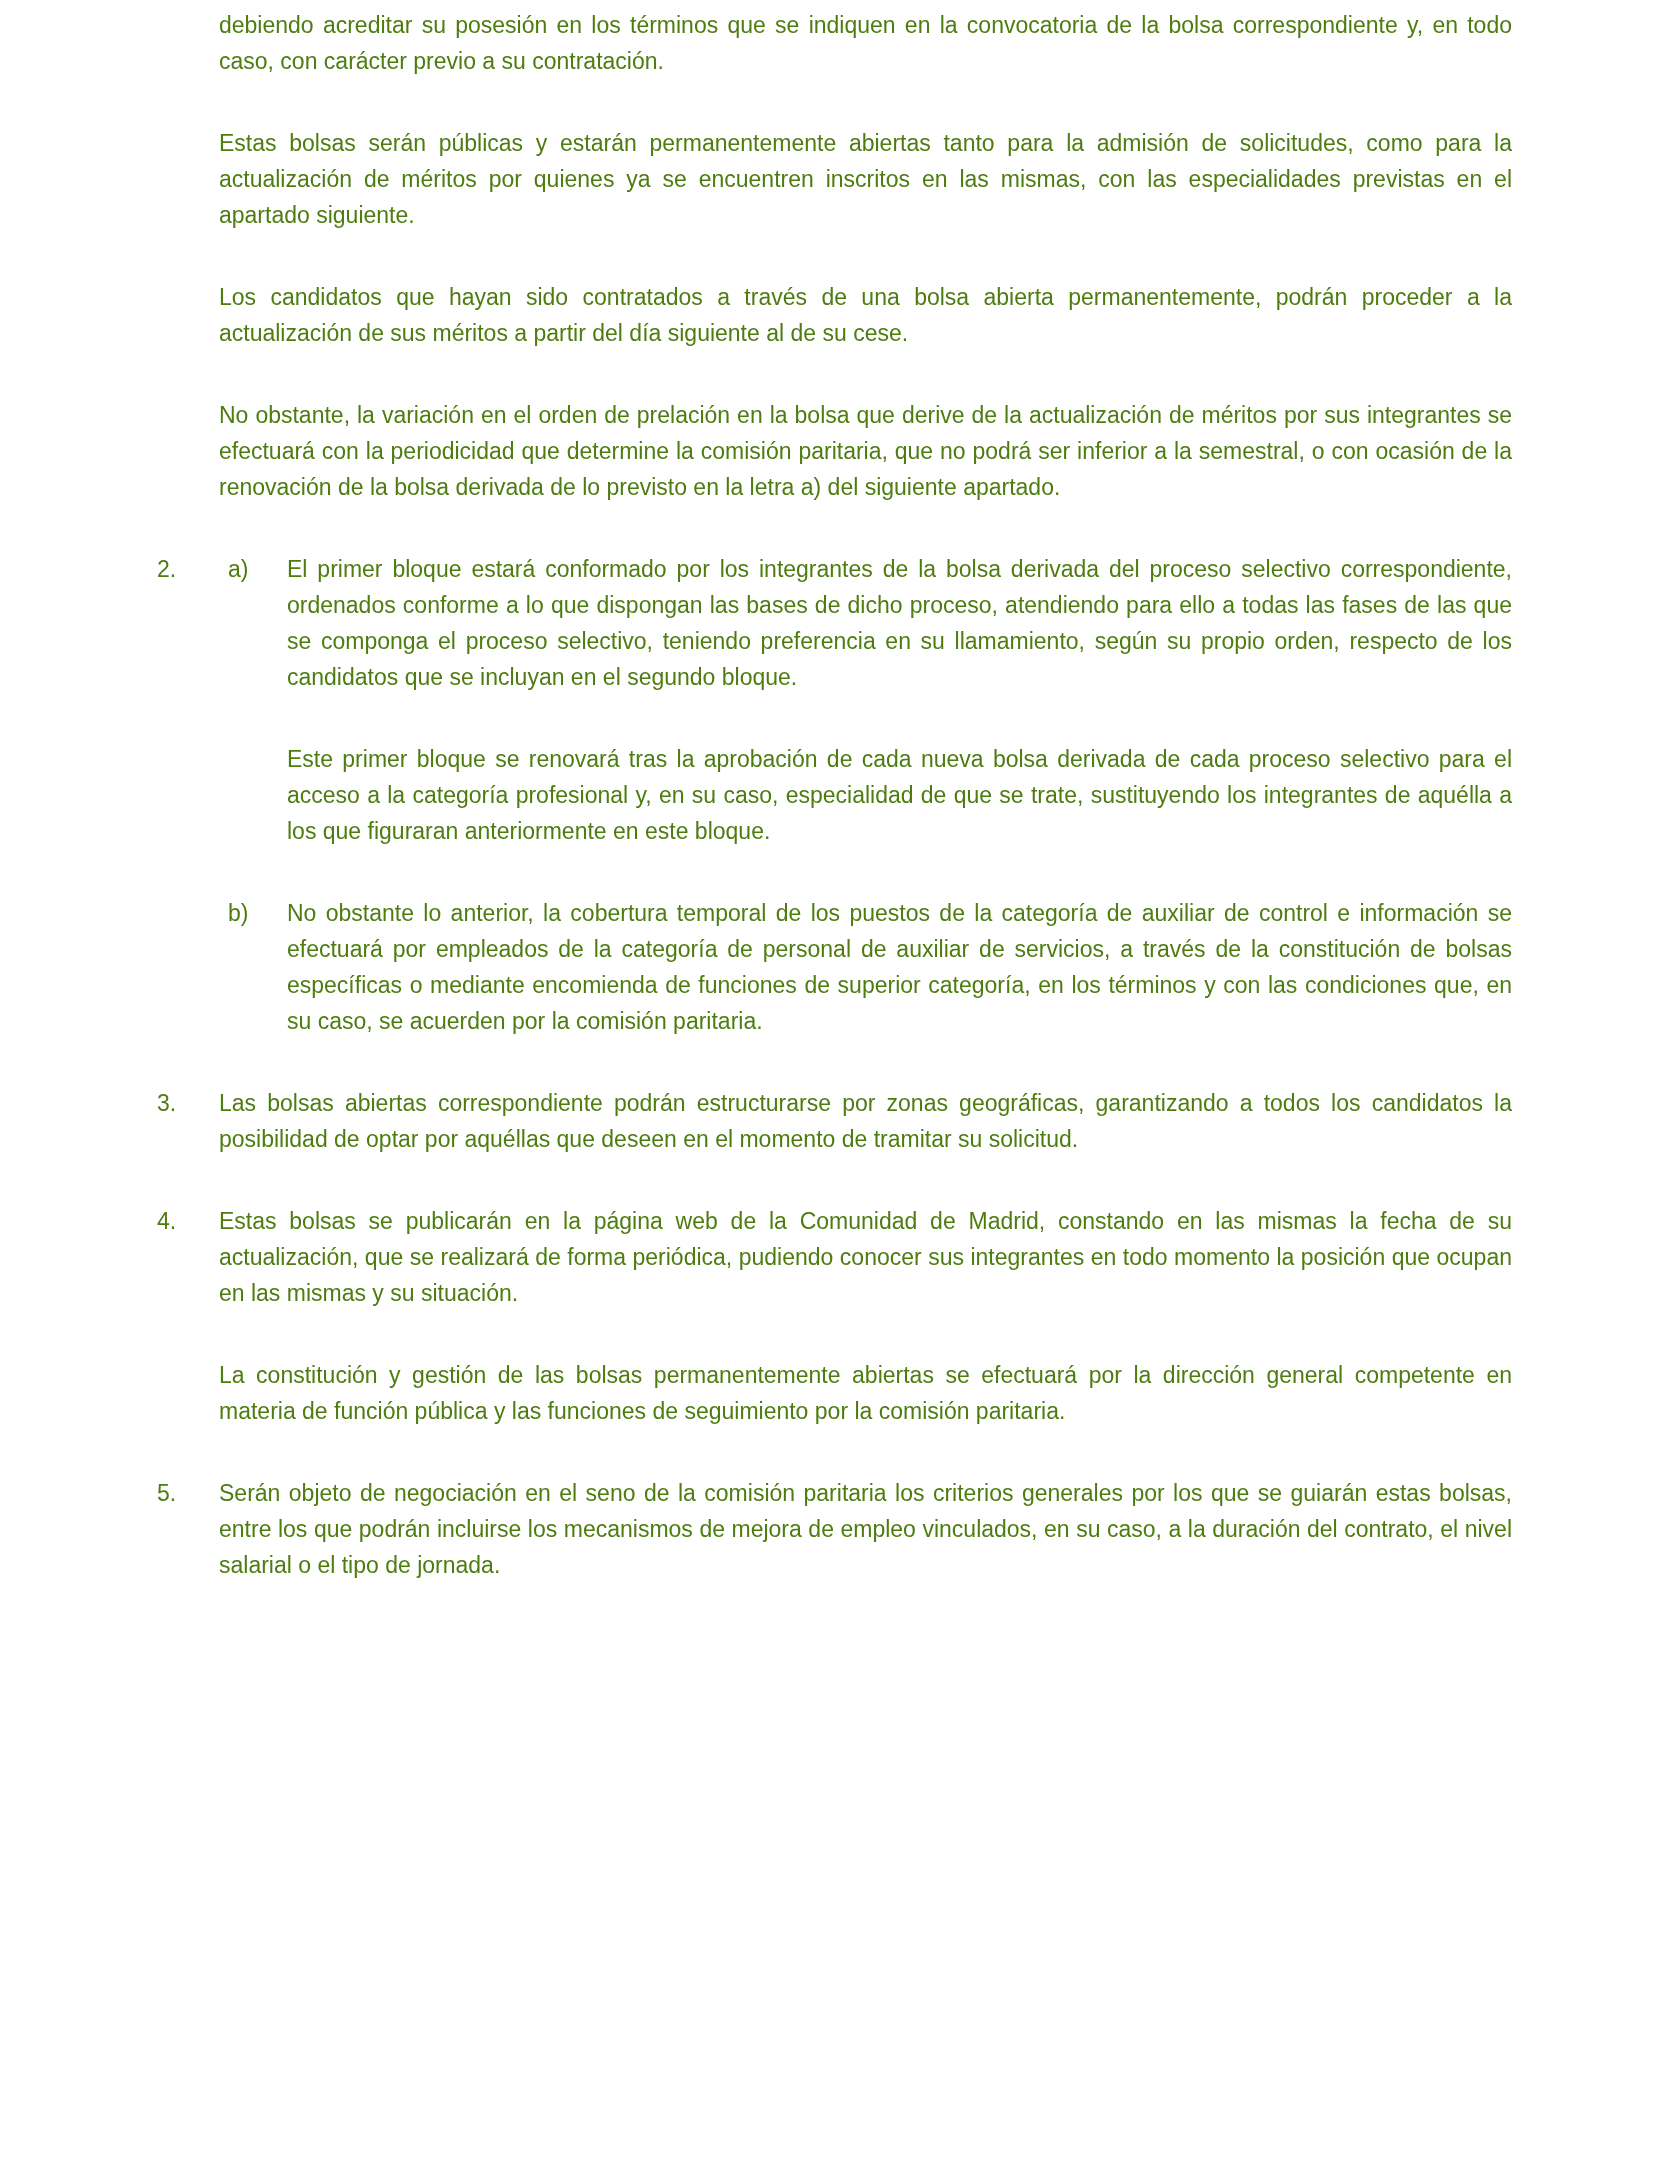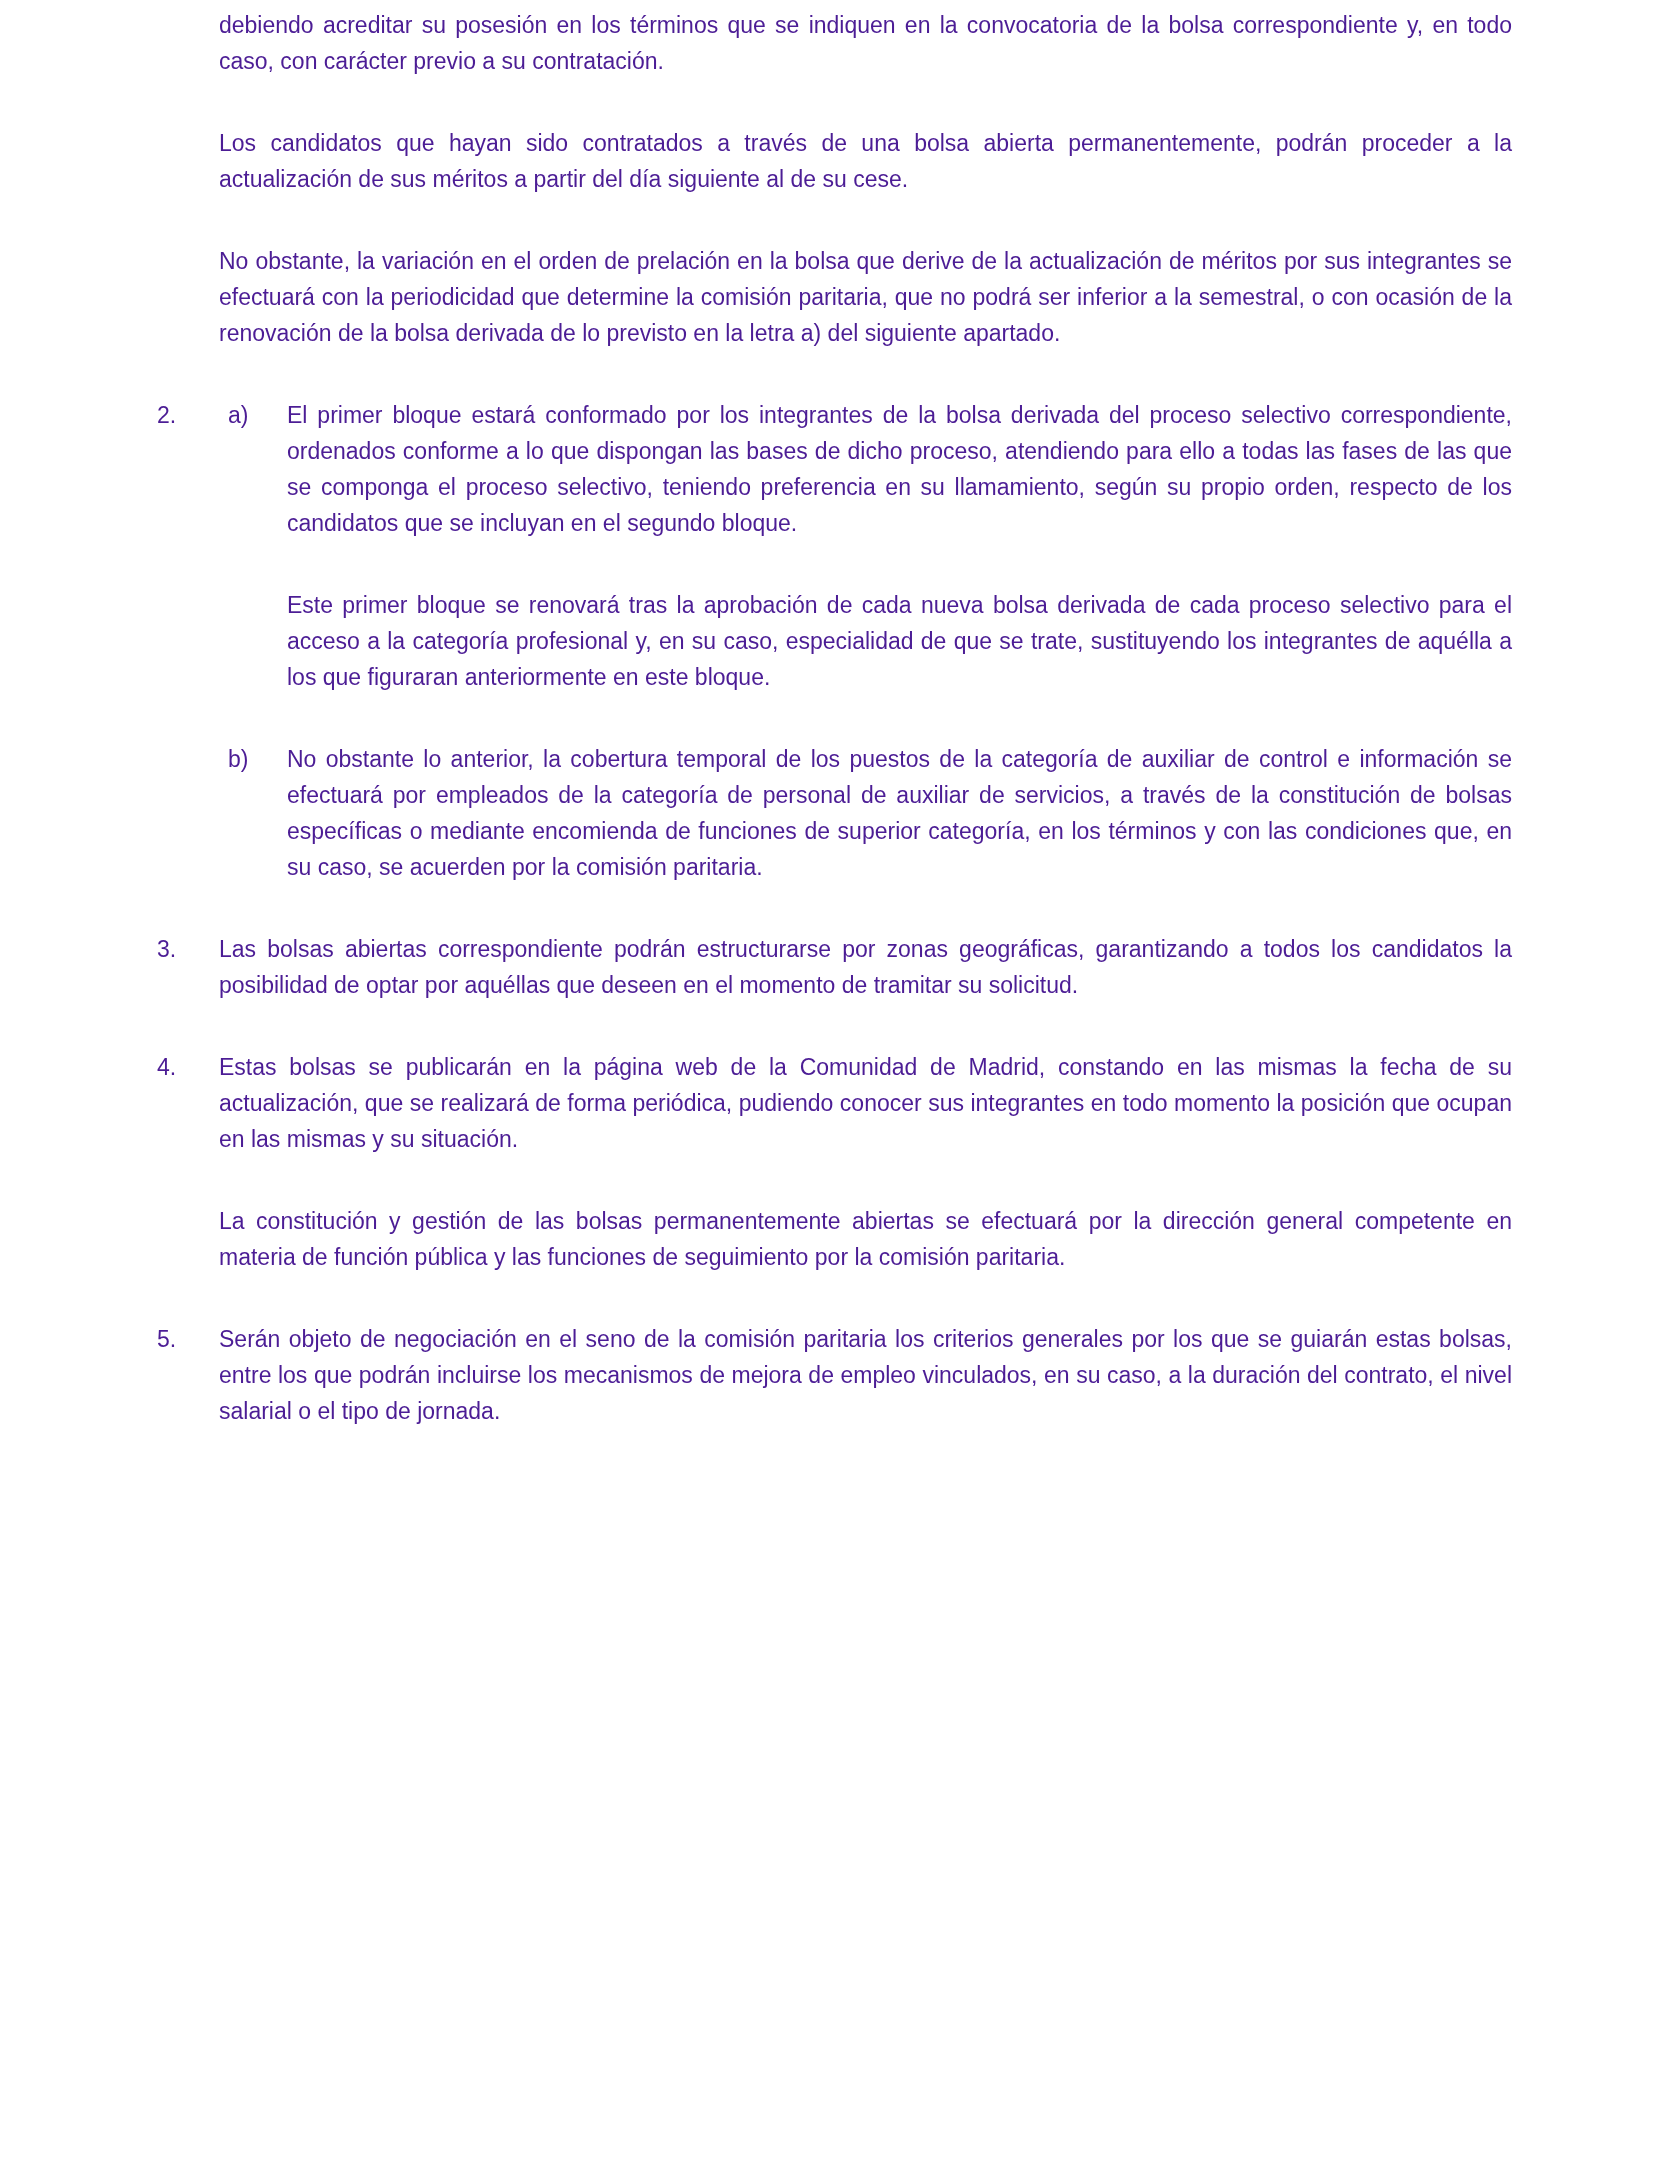--- a/index.html
+++ b/index.html
@@ -7,21 +7,21 @@
     padding: 0;
     background: #ffffff;
   }
   .page {
     position: relative;
     width: 1672px;
     height: 2183px;
     box-sizing: border-box;
     padding: 6.8px 160px 0 219px;
     background: #ffffff;
-    color: #4c1d95;
+    color: #4d7c0f;
     font-family: "Liberation Sans", "DejaVu Sans", sans-serif;
     font-size: 23px;
     line-height: 36px;
     overflow: hidden;
   }
   .para {
     margin: 0 0 46px 0;
     text-align: justify;
   }
   .item {
@@ -45,20 +45,21 @@
     white-space: nowrap;
   }
 </style>
 </head>
 <body>
 
 <main class="page">
 
   <section>
     <p class="para">debiendo acreditar su posesión en los términos que se indiquen en la convocatoria de la bolsa correspondiente y, en todo caso, con carácter previo a su contratación.</p>
+    <p class="para">Estas bolsas serán públicas y estarán permanentemente abiertas tanto para la admisión de solicitudes, como para la actualización de méritos por quienes ya se encuentren inscritos en las mismas, con las especialidades previstas en el apartado siguiente.</p>
     <p class="para">Los candidatos que hayan sido contratados a través de una bolsa abierta permanentemente, podrán proceder a la actualización de sus méritos a partir del día siguiente al de su cese.</p>
     <p class="para">No obstante, la variación en el orden de prelación en la bolsa que derive de la actualización de méritos por sus integrantes se efectuará con la periodicidad que determine la comisión paritaria, que no podrá ser inferior a la semestral, o con ocasión de la renovación de la bolsa derivada de lo previsto en la letra a) del siguiente apartado.</p>
   </section>
 
   <section class="item">
     <span class="num-marker">2.</span>
     <div>
 
       <div class="sub-item">
         <span class="letter-marker">a)</span>

